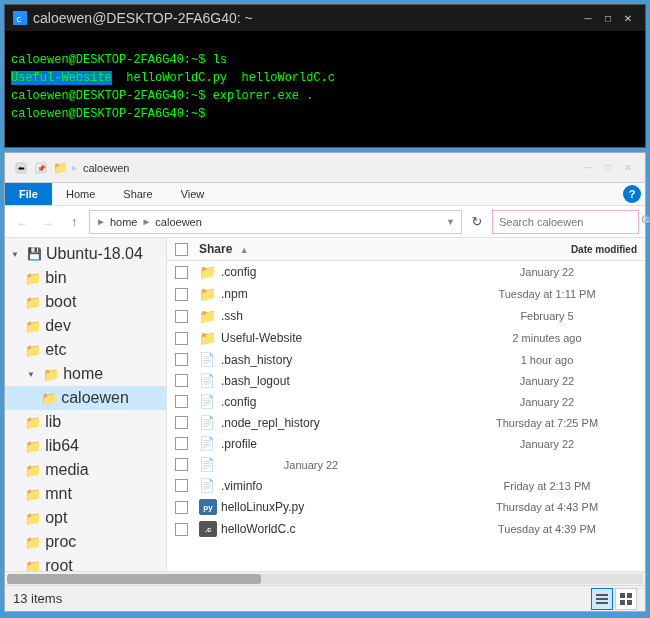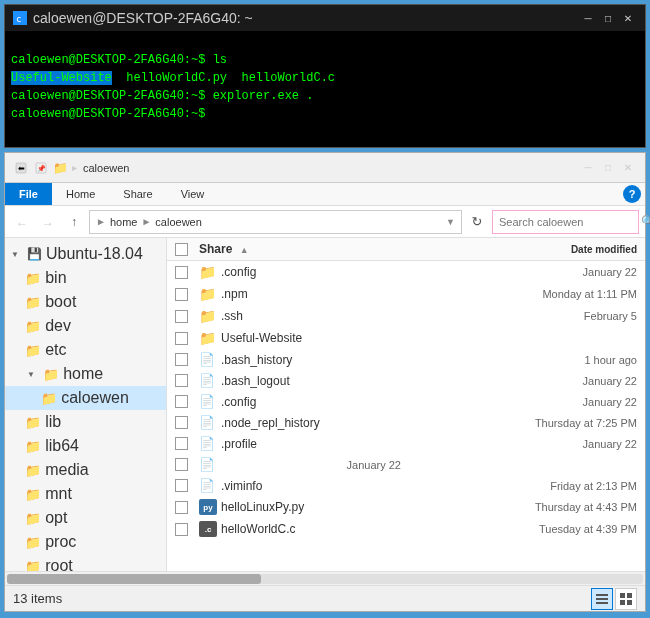--- a/index.html
+++ b/index.html
@@ -288,21 +288,21 @@
     .file-check { width: 24px; min-width: 24px; display: flex; align-items: center; }
     .check-box {
       width: 13px;
       height: 13px;
       border: 1px solid #999;
       background: white;
       cursor: pointer;
     }
     .file-icon-cell { width: 22px; min-width: 22px; display: flex; align-items: center; }
     .file-name { flex: 1; font-size: 12px; color: #333; }
-    .file-date { width: 180px; min-width: 180px; font-size: 11px; color: #666; text-align: right; }
+    .file-date { width: 180px; min-width: 180px; font-size: 11px; color: #666; text-align: center; }
 
     .icon-folder { color: #e6a817; font-size: 14px; }
     .icon-file { color: #9e9e9e; font-size: 13px; }
 
     
     .status-bar {
       display: flex;
       align-items: center;
       justify-content: space-between;
       padding: 3px 8px;
@@ -569,40 +569,41 @@
       <div class="file-date">January 22</div>
     </div>
           <div class="file-row">
       <div class="file-check">
         <div class="check-box"></div>
       </div>
       <div class="file-icon-cell">
               <span class="icon-folder">📁</span>
             </div>
       <div class="file-name">.npm</div>
-      <div class="file-date">Monday at 1:11 PM</div>
+      <div class="file-date">Tuesday at 1:11 PM</div>
     </div>
           <div class="file-row">
       <div class="file-check">
         <div class="check-box"></div>
       </div>
       <div class="file-icon-cell">
               <span class="icon-folder">📁</span>
             </div>
       <div class="file-name">.ssh</div>
       <div class="file-date">February 5</div>
     </div>
           <div class="file-row">
       <div class="file-check">
         <div class="check-box"></div>
       </div>
       <div class="file-icon-cell">
               <span class="icon-folder">📁</span>
             </div>
       <div class="file-name">Useful-Website</div>
+      <div class="file-date">2 minutes ago</div>
     </div>
           <div class="file-row">
       <div class="file-check">
         <div class="check-box"></div>
       </div>
       <div class="file-icon-cell">
               <span class="icon-file">📄</span>
             </div>
       <div class="file-name">.bash_history</div>
       <div class="file-date">1 hour ago</div>

